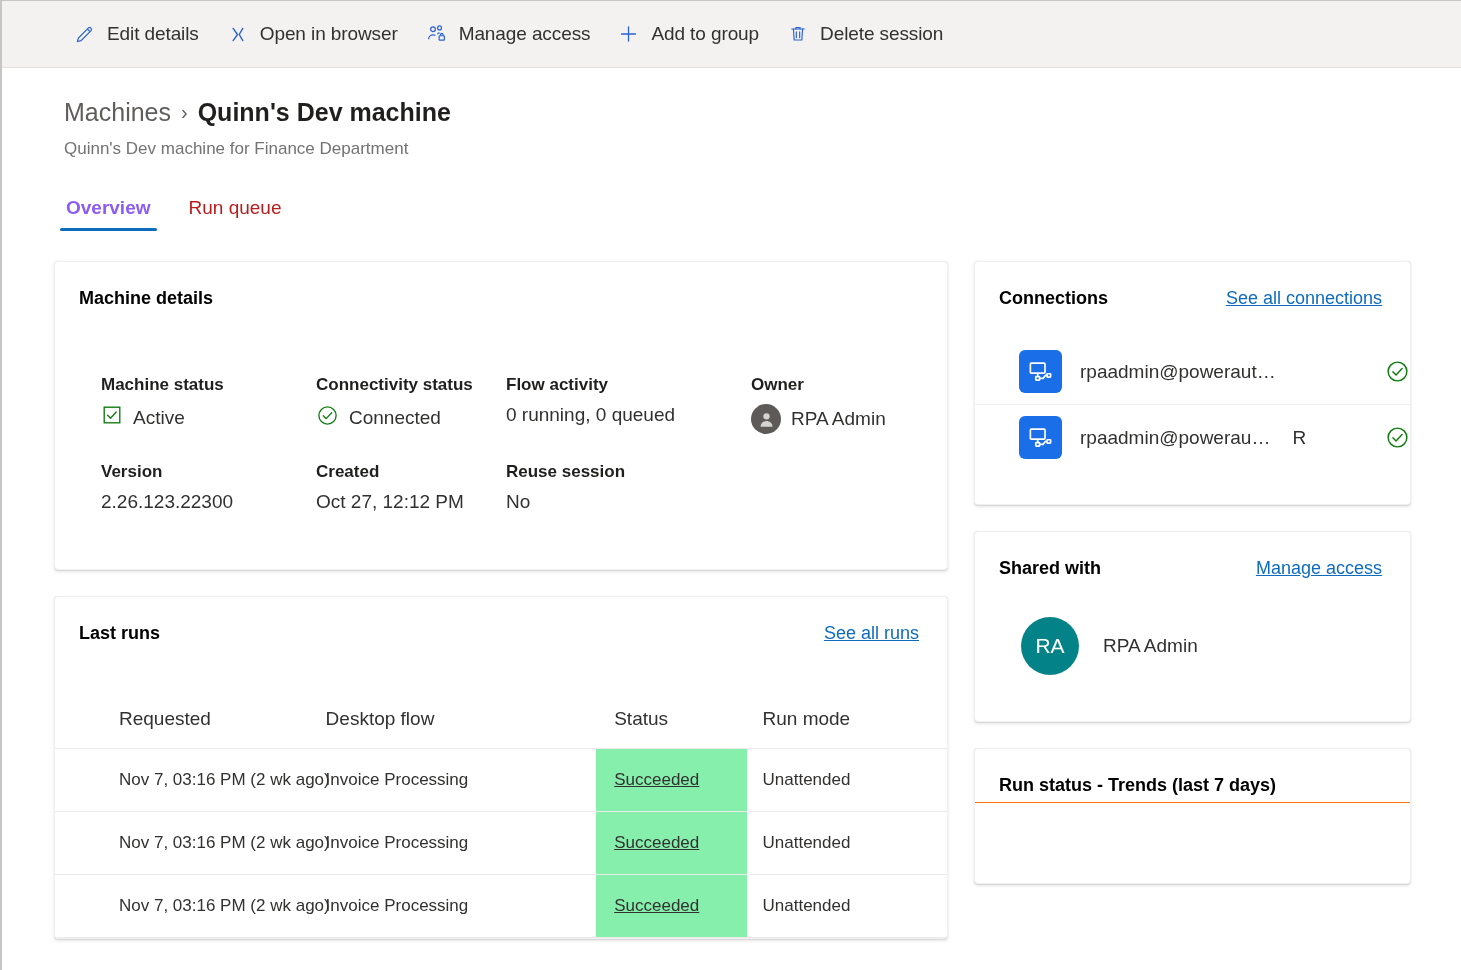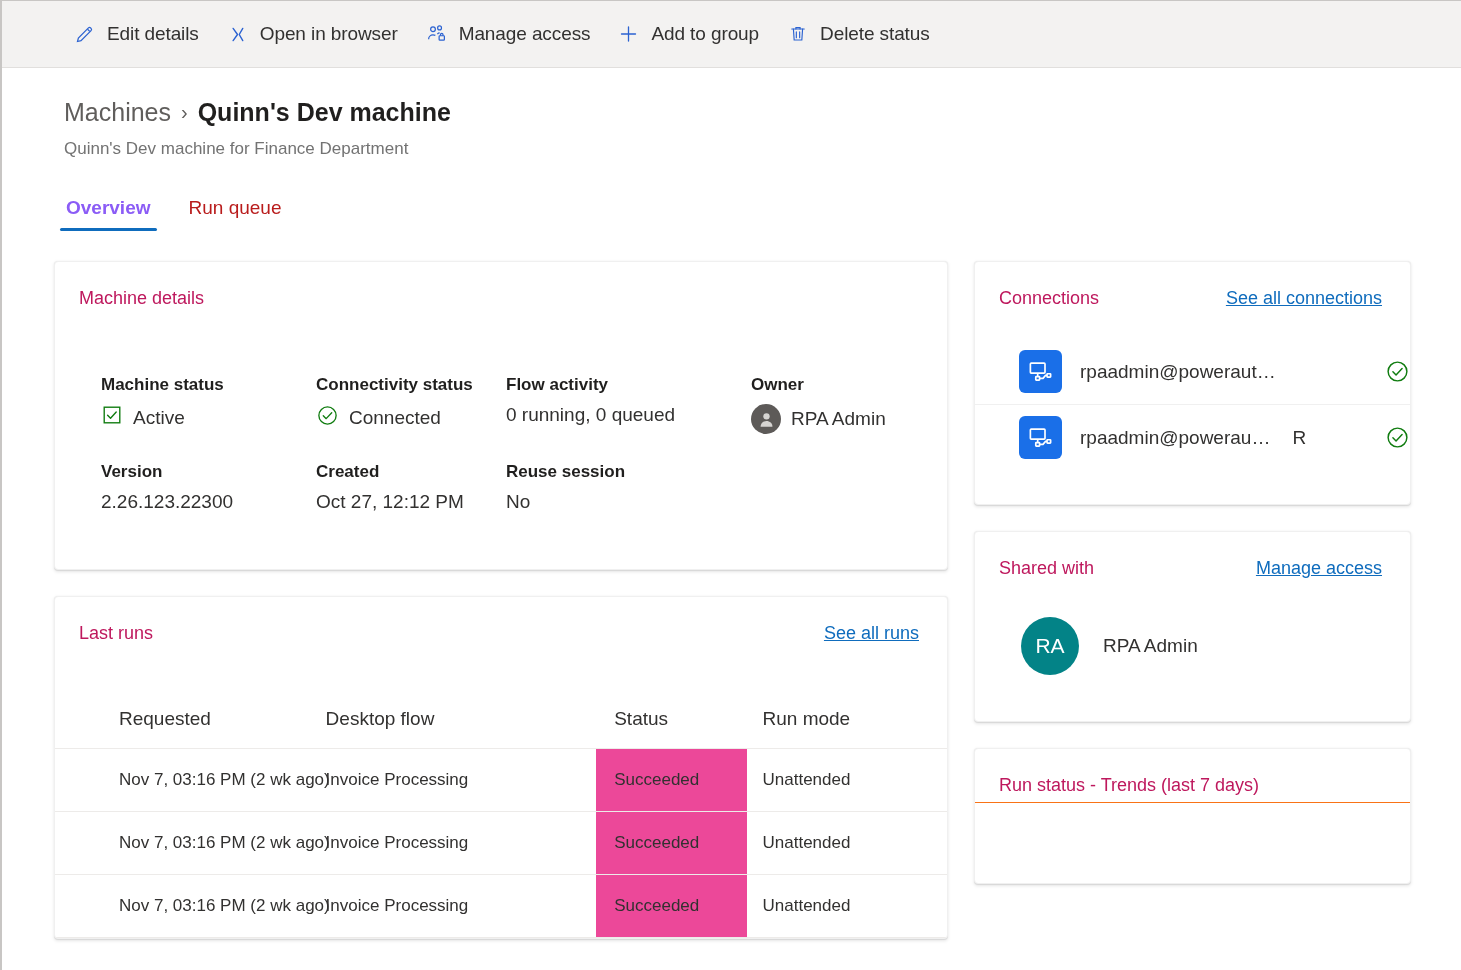--- a/index.html
+++ b/index.html
@@ -114,22 +114,22 @@
   }
 
   .card-head {
     display: flex;
     align-items: center;
     justify-content: space-between;
     padding: 26px 28px 0 24px;
   }
   .card-title {
     font-size: 18px;
-    font-weight: normal;
-    color: #be185d;
+    font-weight: bold;
+    color: #000000;
   }
   .card-link {
     font-size: 18px;
     color: #0f6cbd;
     text-decoration: underline;
     cursor: pointer;
   }
 
   
   .details-grid {
@@ -174,21 +174,21 @@
     font-size: 17px;
     color: #323130;
     padding: 21px 0;
     border-bottom: 1px solid #edebe9;
     white-space: nowrap;
   }
   .col-requested { width: 270px; padding-left: 64px !important; }
   .col-flow { width: 270px; }
   .col-status { width: 150px; }
   .col-mode { width: 200px; }
-  td.col-status { background: #ec4899; padding-left: 18px !important; }
+  td.col-status { background: #86efac; padding-left: 18px !important; text-decoration: underline; }
   th.col-status { padding-left: 18px !important; }
   th.col-mode, td.col-mode { padding-left: 16px !important; }
   .table-top-space { height: 64px; }
 
   
   .conn-list { padding: 30px 0 34px 0; }
   .conn-row {
     display: flex;
     align-items: center;
     gap: 18px;
@@ -281,21 +281,21 @@
 
     <div class="cmd-btn">
       <span class="cmd-icon">
         <svg width="20" height="20" viewBox="0 0 24 24" fill="none" stroke="#2b62d1" stroke-width="1.4" stroke-linecap="round">
           <path d="M4.5 6h15"></path>
           <path d="M9.5 6V4.3h5V6"></path>
           <path d="M6.5 6l.9 13.2h9.2L17.5 6"></path>
           <path d="M10 9.5v7M14 9.5v7"></path>
         </svg>
       </span>
-      <span class="cmd-label">Delete status</span>
+      <span class="cmd-label">Delete session</span>
     </div>
 
   </div>
 
   <div class="page-head">
     <div class="breadcrumb">
       <span class="bc-parent">Machines</span>
       <span class="bc-sep">›</span>
       <span class="bc-current">Quinn's Dev machine</span>
     </div>

